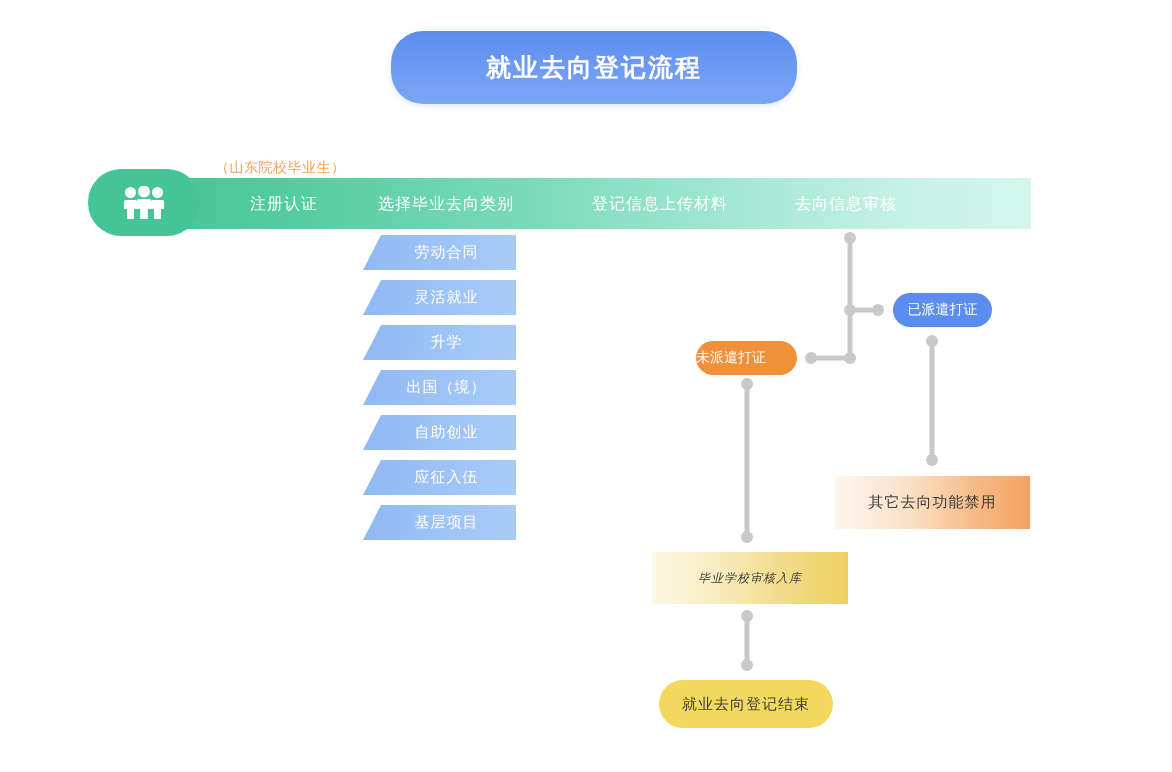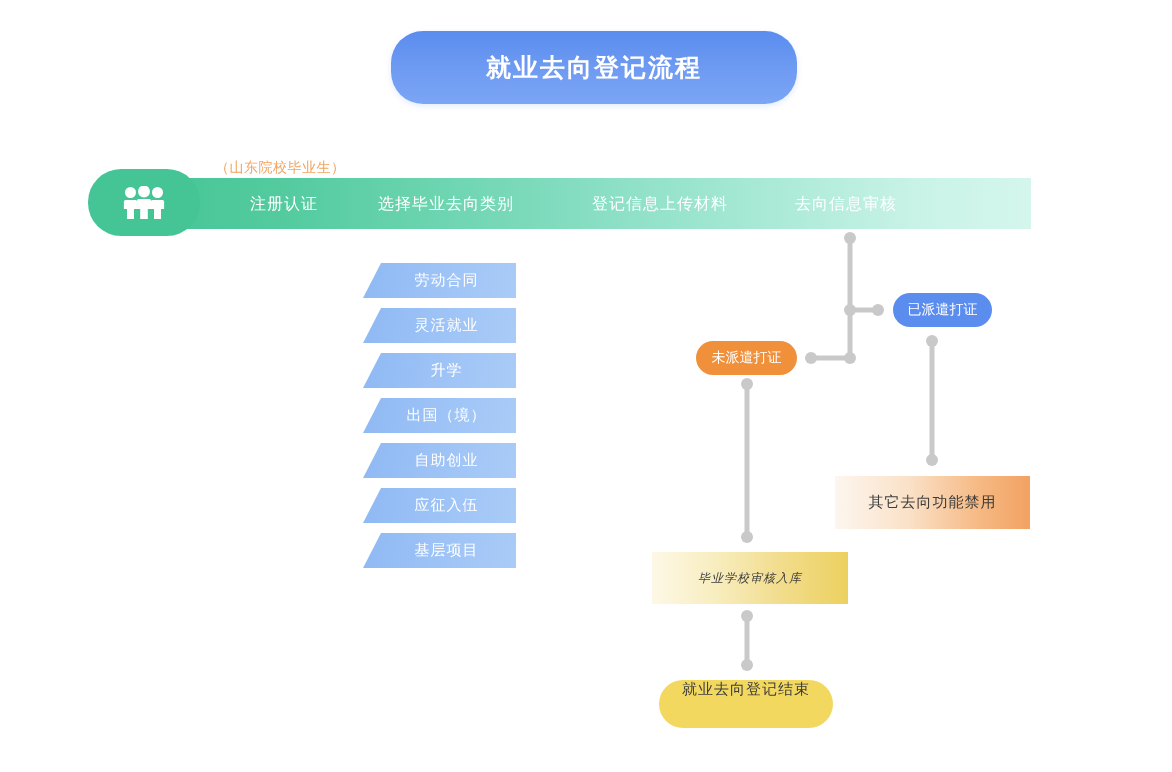--- a/index.html
+++ b/index.html
@@ -98,21 +98,20 @@
     position: absolute;
     left: 363px;
     width: 153px;
     height: 35px;
     background: linear-gradient(100deg, #8fb9f4 0%, #9cc2f6 45%, #a9cbf7 100%);
     -webkit-clip-path: polygon(18px 0, 100% 0, 100% 100%, 0 100%);
     clip-path: polygon(18px 0, 100% 0, 100% 100%, 0 100%);
     display: flex;
     align-items: center;
     justify-content: center;
-    margin-top: 28px;
   }
   .cat .label {
     color: #ffffff;
     font-size: 15px;
     letter-spacing: 1px;
     padding-left: 14px;
     white-space: nowrap;
   }
 
   
@@ -138,21 +137,20 @@
   .pill-orange {
     position: absolute;
     left: 696px;
     top: 341px;
     width: 101px;
     height: 34px;
     border-radius: 17px;
     background: #f0903a;
     display: flex;
     align-items: center;
-    justify-content: center;
   }
   .pill-orange .label {
     color: #ffffff;
     font-size: 14px;
     white-space: nowrap;
   }
 
   .box-orange {
     position: absolute;
     left: 835px;
@@ -193,21 +191,21 @@
 
   .pill-yellow {
     position: absolute;
     left: 659px;
     top: 680px;
     width: 174px;
     height: 48px;
     border-radius: 24px;
     background: #f3d85f;
     display: flex;
-    align-items: flex-start;
+    align-items: center;
     justify-content: center;
   }
   .pill-yellow .label {
     color: #3d3d3d;
     font-size: 15px;
     letter-spacing: 1px;
     white-space: nowrap;
   }
 
   

